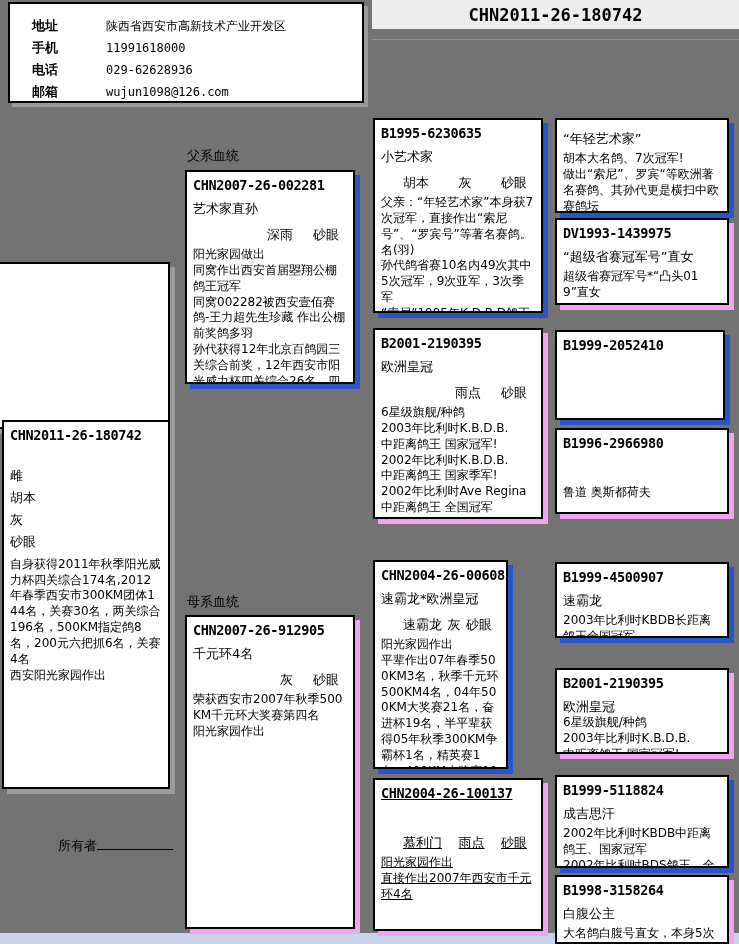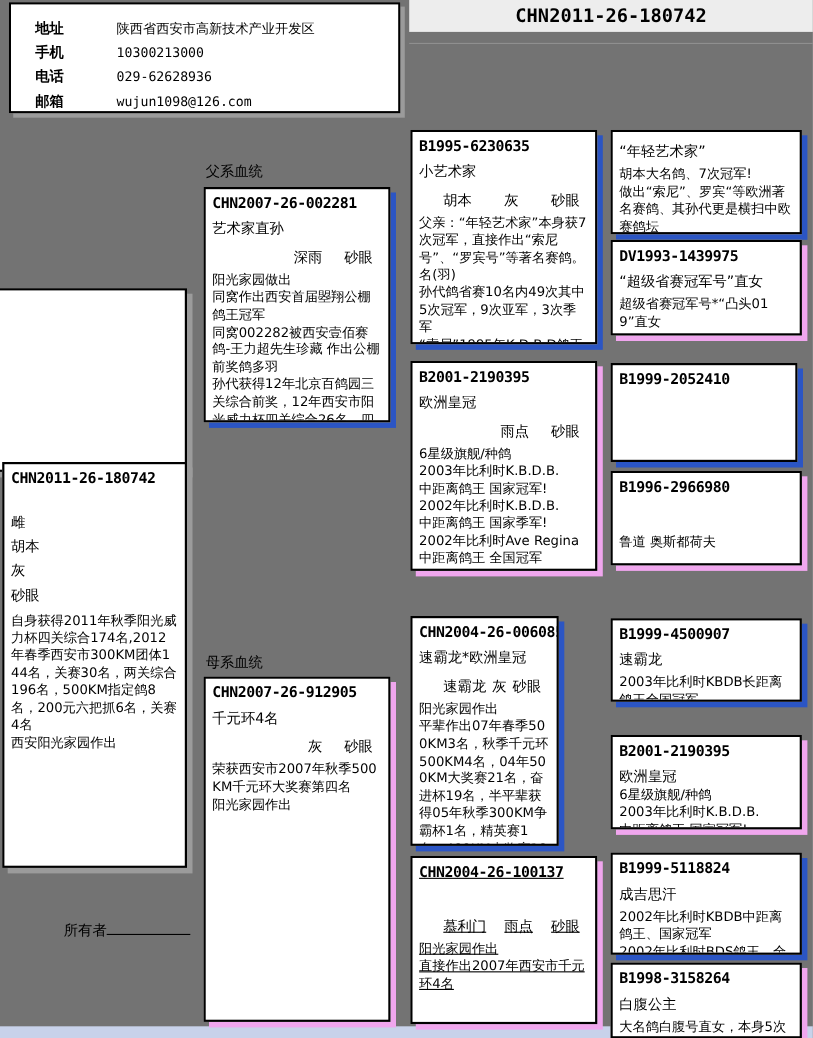--- a/index.html
+++ b/index.html
@@ -48,21 +48,21 @@
 
 <div class="stage">
 
   <div class="contact-box">
     <div class="crow">
       <span class="clabel">地址</span>
       <span class="cvalue">陕西省西安市高新技术产业开发区</span>
     </div>
     <div class="crow">
       <span class="clabel">手机</span>
-      <span class="cvalue mono">10300213000</span>
+      <span class="cvalue mono">11991618000</span>
     </div>
     <div class="crow">
       <span class="clabel">电话</span>
       <span class="cvalue mono">029-62628936</span>
     </div>
     <div class="crow">
       <span class="clabel">邮箱</span>
       <span class="cvalue mono">wujun1098@126.com</span>
     </div>
   </div>

